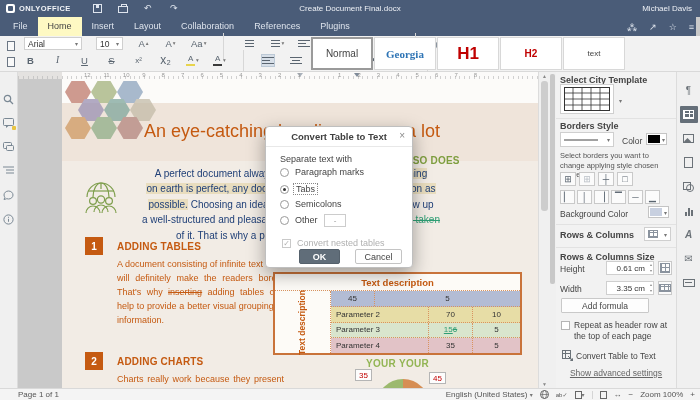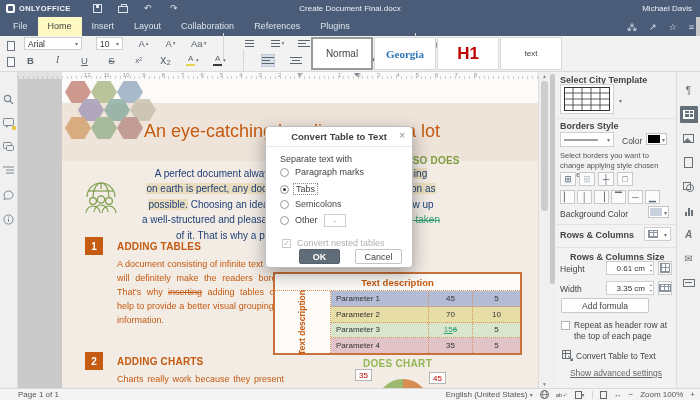--- a/index.html
+++ b/index.html
@@ -355,20 +355,23 @@
   <div id="gallery">
 
   <div class="stylebox active st-normal">
         <span>Normal</span>
       </div>
       <div class="stylebox st-georgia">
         <span>Georgia</span>
       </div>
       <div class="stylebox st-h1">
         <span>H1</span>
+      </div>
+      <div class="stylebox st-h2">
+        <span>H2</span>
       </div>
       <div class="stylebox st-text">
         <span>text</span>
       </div>
     </div>
 </div>
 
 <div id="ruler">
   <span class="page-zone"></span>
   <span class="ticks"></span>
@@ -481,21 +484,20 @@
 
     <div id="dtable">
       <div class="thead">Text description</div>
       <div class="tbodyrow">
         <div class="sidecell">
             <span>Text description</span>
           </div>
         <div id="trows">
 
             <div class="trow" style="background: rgb(179, 188, 212);">
-              <span class="tcell tlab">Parameter 1</span>
               <span class="tcell tv">45</span>
               <span class="tcell tv2">5</span>
             </div>
 
             <div class="trow" style="background: rgb(231, 221, 166);">
               <span class="tcell tlab">Parameter 2</span>
               <span class="tcell tv">70</span>
               <span class="tcell tv2">10</span>
             </div>
 
@@ -509,21 +511,21 @@
             </div>
 
             <div class="trow" style="background: rgb(226, 195, 199);">
               <span class="tcell tlab">Parameter 4</span>
               <span class="tcell tv">35</span>
               <span class="tcell tv2">5</span>
             </div>
           </div>
       </div>
     </div>
-    <div id="your-chart">DOES CHART</div>
+    <div id="your-chart">YOUR YOUR</div>
     <div id="pie-wrap">
       <svg width="120" height="60" viewBox="0 0 120 60">
         <path d="M60 36 L33 36 A27 27 0 0 1 60 9 Z" fill="#9cb96e"></path>
         <path d="M60 36 L60 9 A27 27 0 0 1 87 36 Z" fill="#d68e54"></path>
       </svg>
     </div>
     <span class="pielabel" style="left:293px;top:290px">35</span>
     <span class="pielabel" style="left:367px;top:293px">45</span>
   </div>
 </div>
@@ -581,21 +583,21 @@
       <span class="chip" style="background:#c8d0e0"></span>
       <span class="car">▾</span>
     </span>
   <span class="hr" style="top:152px"></span>
   <span class="ph" style="left:4px;top:158px">Rows &amp; Columns</span>
   <span class="dd" style="left:88px;top:155px;width:27px;height:14px">
       <span class="gridic"></span>
       <span class="car" style="font-size:6px;color:#777">▾</span>
     </span>
   <span class="hr" style="top:175px"></span>
-  <span class="ph" style="left:14px;top:180px">Rows &amp; Columns Size</span>
+  <span class="ph" style="left:4px;top:180px">Rows &amp; Columns Size</span>
   <span class="lbl" style="left:4px;top:192px">Height</span>
   <span class="numin" style="left:50px;top:189px">
       <span>0.61 cm</span>
       <span class="spin">
         <span>▴</span>
         <span>▾</span>
       </span>
     </span>
   <span class="sizic" style="left:102px;top:189px">
       <span class="gridic" style="height:10px"></span>

